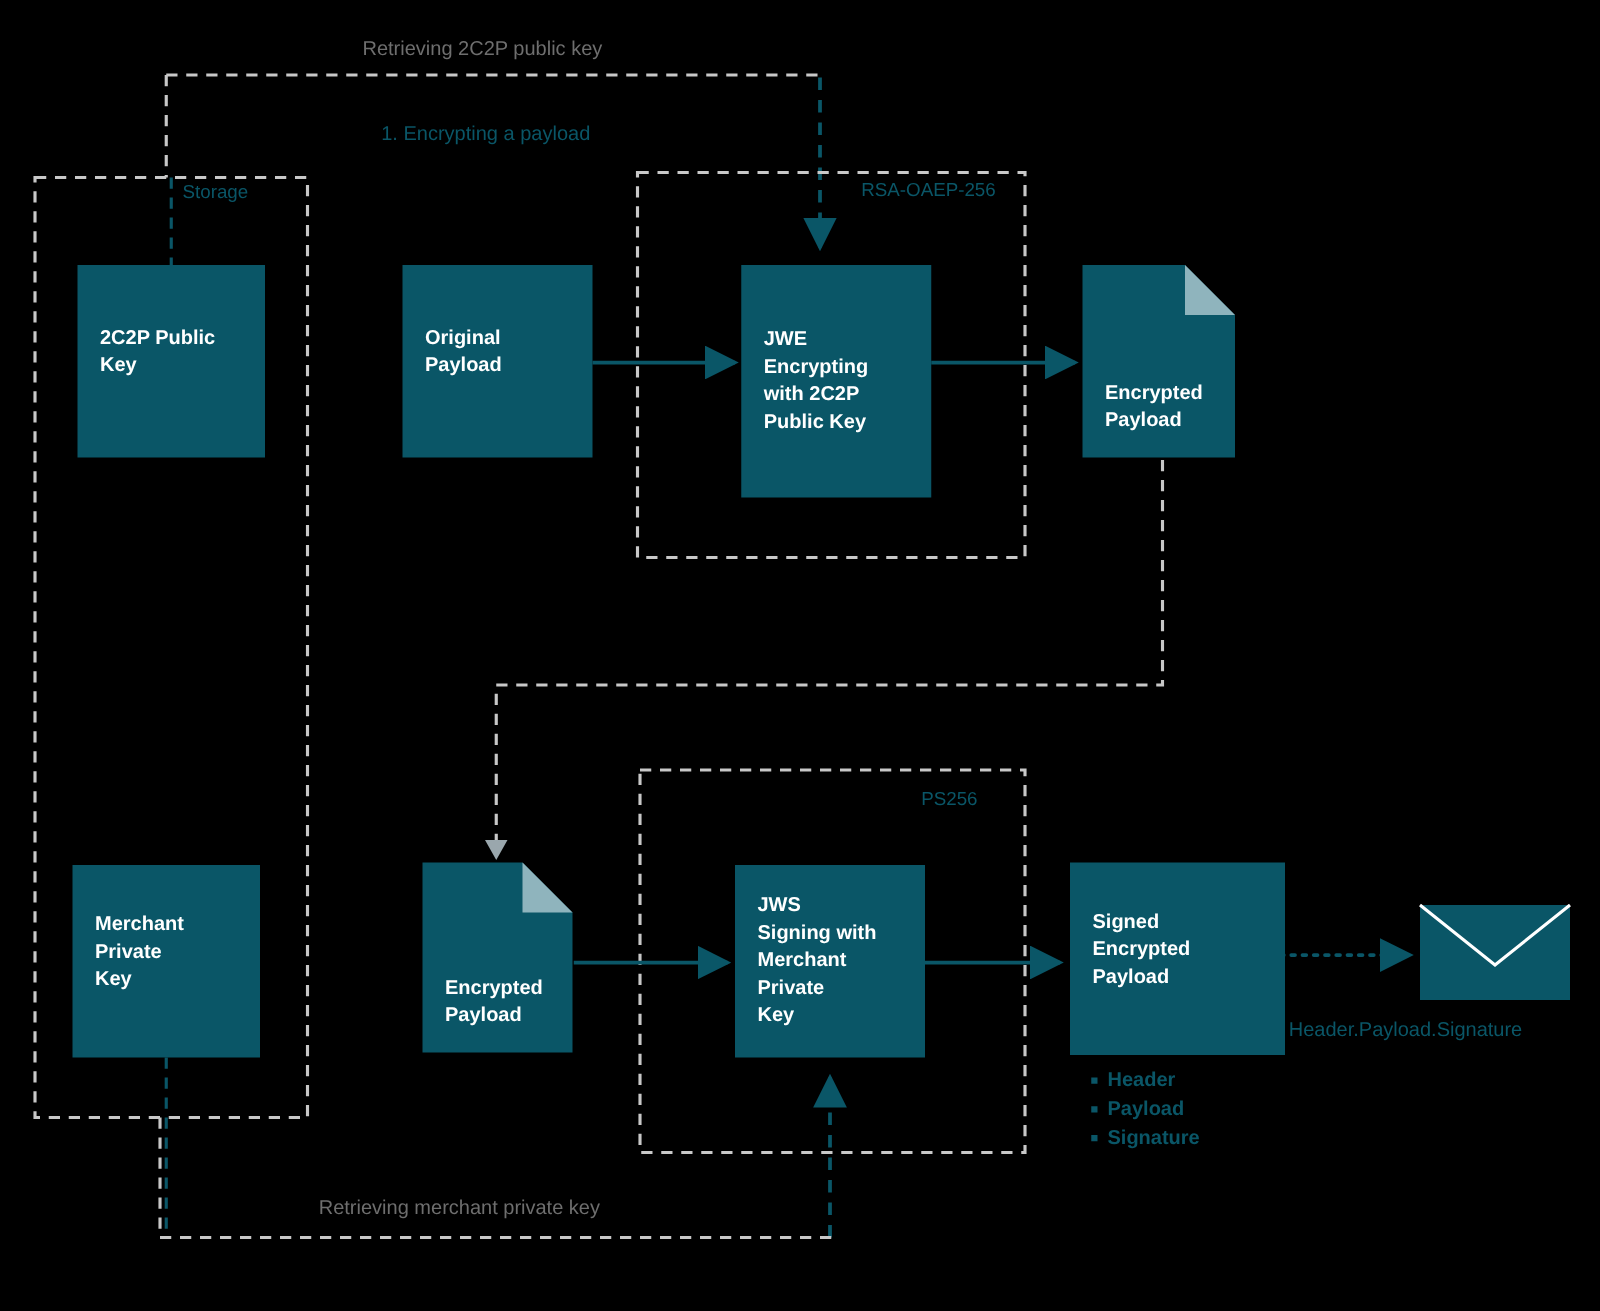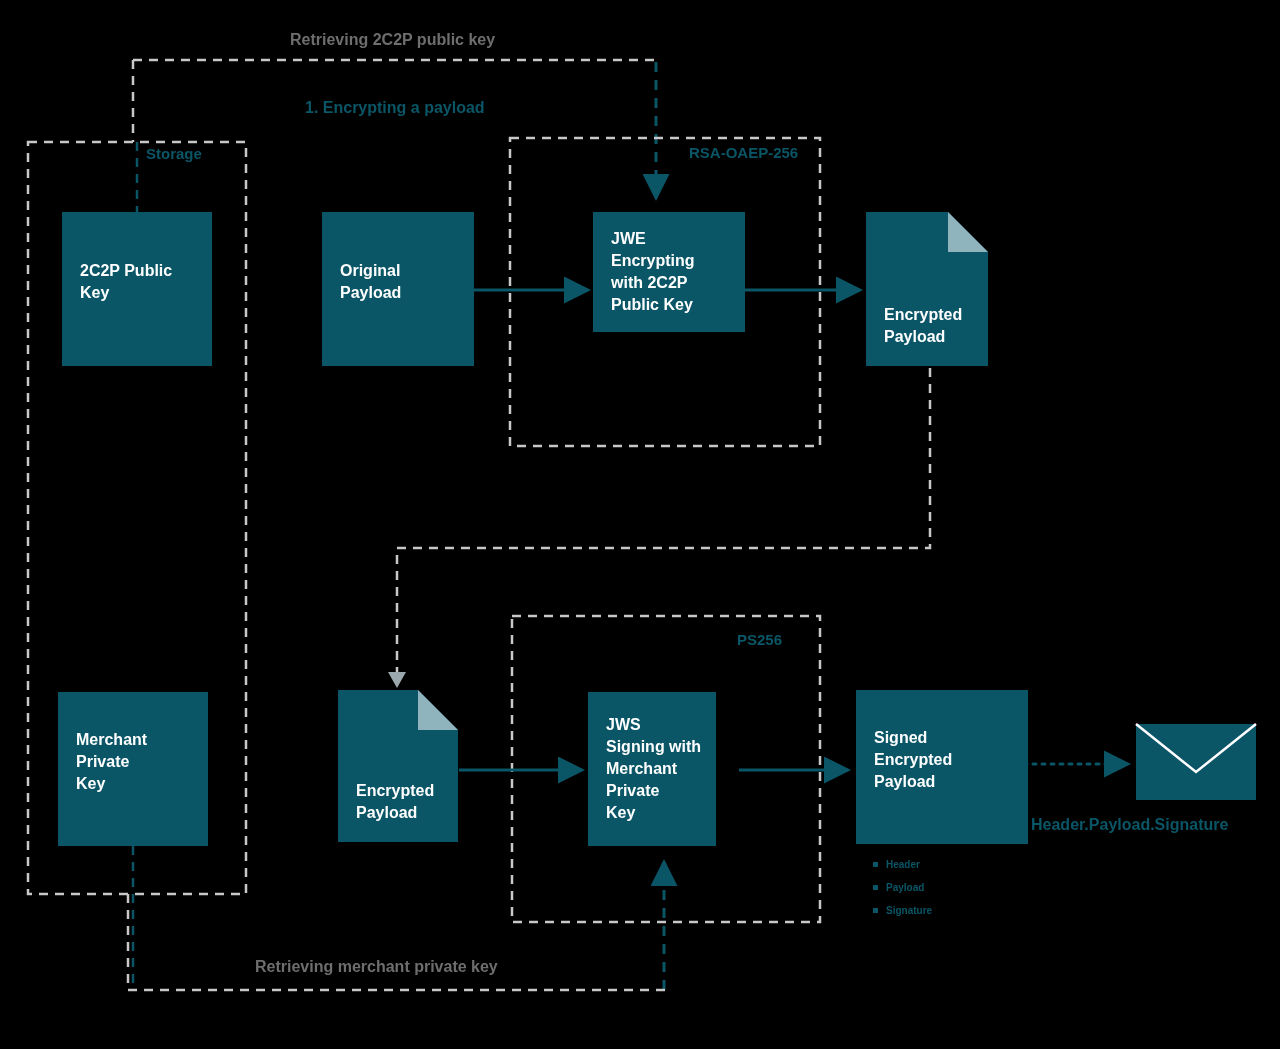--- a/index.html
+++ b/index.html
@@ -8,27 +8,27 @@
   .stage{position:absolute;inset:0;}
   .box{position:absolute;background:#0a5667;color:#fff;font-weight:bold;
        font-size:16px;line-height:22px;box-sizing:border-box;
        padding:0 14px 14px 18px;display:flex;flex-direction:column;
        justify-content:center;}
   .box.mid{justify-content:center;padding-bottom:0;}
   .doc{position:absolute;color:#fff;font-weight:bold;font-size:16px;
        line-height:22px;box-sizing:border-box;padding:0 14px 18px 18px;
        display:flex;flex-direction:column;justify-content:flex-end;}
   .doc .txt{position:relative;z-index:2;}
-  .label{position:absolute;font-weight:bold;color:#0a5667;white-space:nowrap;}
+  .label{position:absolute;font-weight:normal;color:#0a5667;white-space:nowrap;}
   .label.gray{color:#6e6e6e;}
   .sec{font-size:16px;}
   .grp{font-size:15px;}
   .cap{font-size:16px;}
   ul.bul{position:absolute;margin:0;padding:0;list-style:none;}
-  ul.bul li{color:#0a5667;font-weight:bold;font-size:10px;line-height:23px;
+  ul.bul li{color:#0a5667;font-weight:bold;font-size:16px;line-height:23px;
             padding-left:14px;position:relative;white-space:nowrap;}
   ul.bul li:before{content:"";position:absolute;left:1px;top:9px;width:5px;
                    height:5px;background:#0a5667;}
   svg.layer{position:absolute;inset:0;width:1280px;height:1049px;}
 </style>
 </head>
 <body>
 
 <div class="stage">
 
@@ -151,38 +151,38 @@
     <span style="white-space: pre-line;">Merchant
 Private
 Key</span>
   </div>
 
   <div class="box" style="left:322px;top:212px;width:152px;height:154px;">
     <span style="white-space: pre-line;">Original
 Payload</span>
   </div>
 
-  <div class="box mid" style="left:593px;top:212px;width:152px;height:120px;justify-content:center;">
+  <div class="box mid" style="left:593px;top:212px;width:152px;height:186px;justify-content:center;">
     <span style="white-space: pre-line;">JWE
 Encrypting
 with 2C2P
 Public Key</span>
   </div>
 
   <div class="doc" style="left:866px;top:212px;width:122px;height:154px;">
     <span class="txt" style="white-space: pre-line;">Encrypted
 Payload</span>
   </div>
 
   <div class="doc" style="left:338px;top:690px;width:120px;height:152px;">
     <span class="txt" style="white-space: pre-line;">Encrypted
 Payload</span>
   </div>
 
-  <div class="box mid" style="left:588px;top:692px;width:128px;height:154px;">
+  <div class="box mid" style="left:588px;top:692px;width:152px;height:154px;">
     <span style="white-space: pre-line;">JWS
 Signing with
 Merchant
 Private
 Key</span>
   </div>
 
   <div class="box" style="left:856px;top:690px;width:172px;height:154px;">
     <span style="white-space: pre-line;">Signed
 Encrypted

